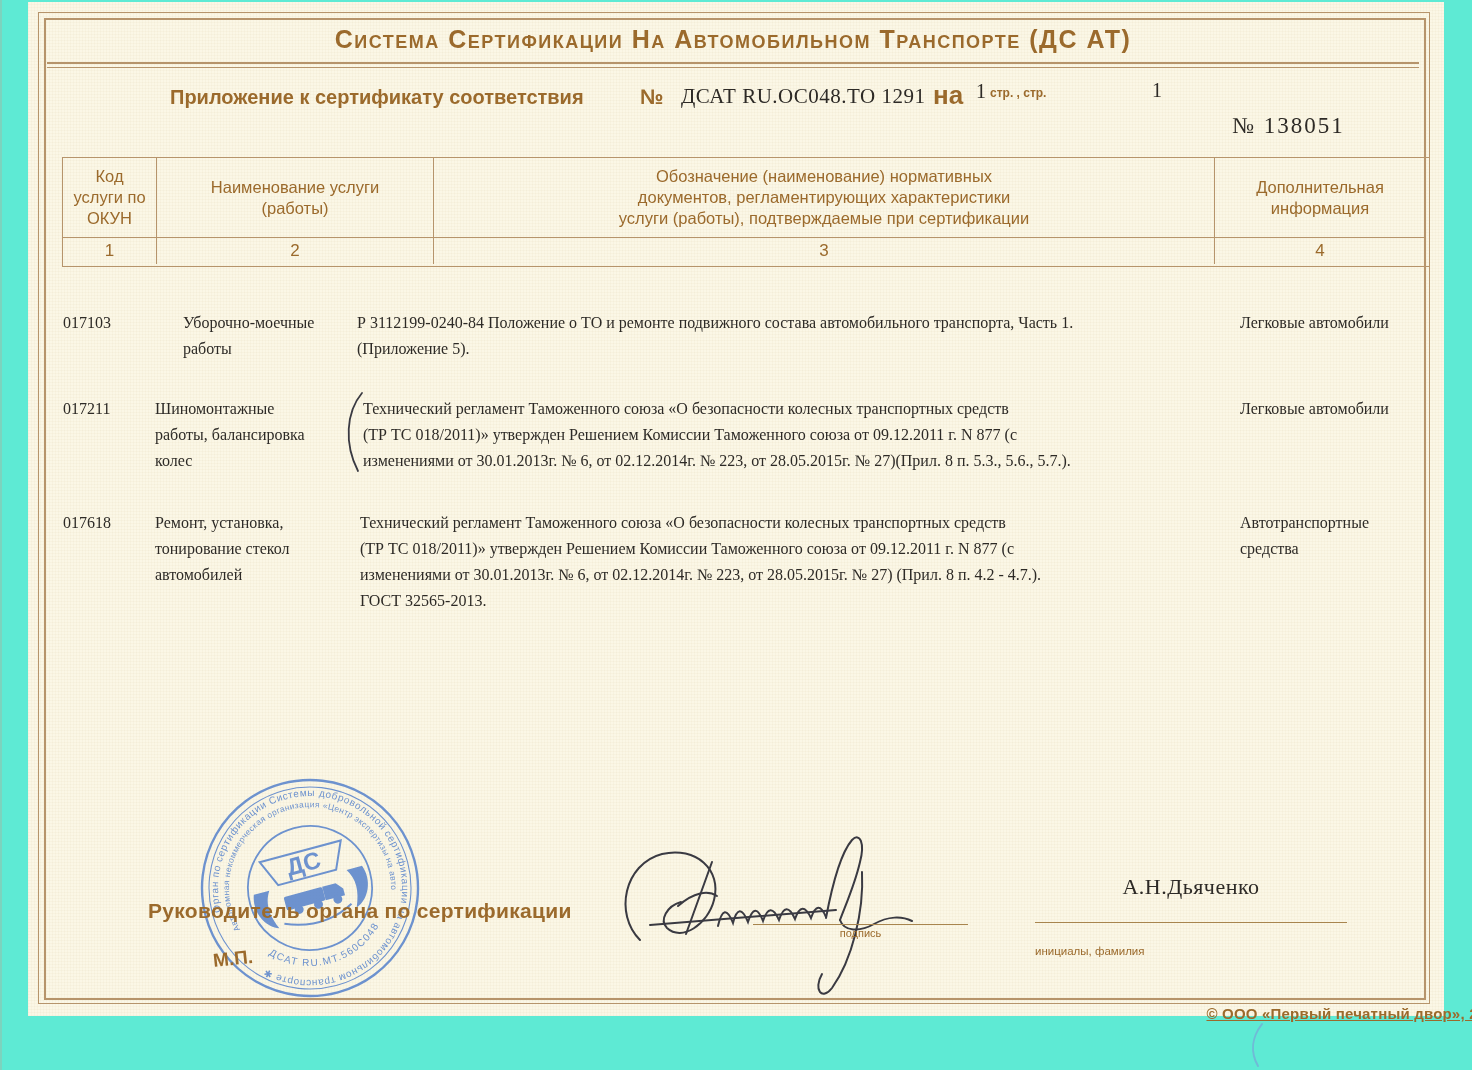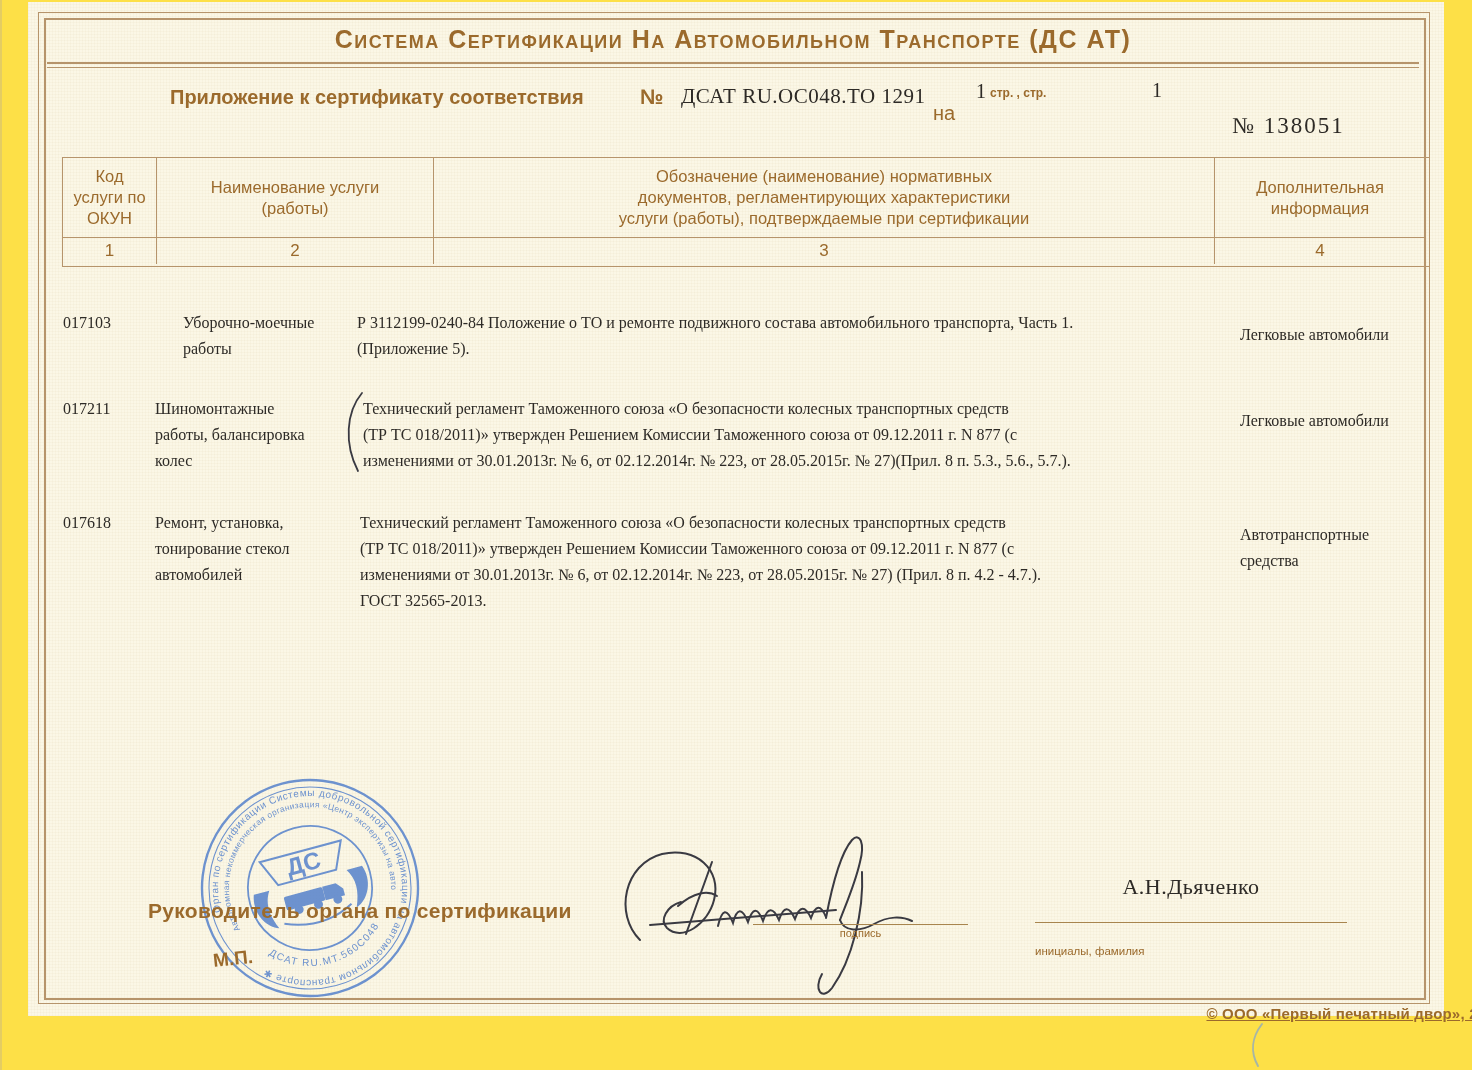--- a/index.html
+++ b/index.html
@@ -1,50 +1,50 @@
 <!DOCTYPE html>
 <html><head>
 <meta charset="utf-8">
 <style>
   html,body{margin:0;padding:0;background:#ffffff;}
-  .page{position:relative;width:1472px;height:1070px;background:#fde047;overflow:hidden;
+  .page{position:relative;width:1472px;height:1070px;background:#5eead4;overflow:hidden;
         font-family:"Liberation Sans",sans-serif;color:#2d2a26;}
   .paper{position:absolute;left:28px;top:2px;width:1416px;height:1014px;background-color:#fbf7e6;
          background-image:
            repeating-linear-gradient(0deg, rgba(186,158,100,0.05) 0 1px, transparent 1px 3px),
            repeating-linear-gradient(90deg, rgba(186,158,100,0.05) 0 1px, transparent 1px 3px);}
   .frame-outer{position:absolute;left:38px;top:12px;width:1390px;height:990px;border:1.5px solid #b6946b;}
   .frame-inner{position:absolute;left:44px;top:18px;width:1378px;height:978px;border:2.5px solid #b6946b;}
   .band-line-a{position:absolute;left:47px;top:62px;width:1372px;height:0;border-top:2px solid #b6946b;}
   .band-line-b{position:absolute;left:47px;top:67px;width:1372px;height:0;border-top:1px solid #b6946b;}
   .abs{position:absolute;}
   .serif{font-family:"Liberation Serif",serif;}
   .system-title{left:47px;top:25px;width:1372px;text-align:center;font-size:25px;font-weight:bold;
                 letter-spacing:1.5px;font-variant:small-caps;color:#9b6a2c;}
   .annex-label{left:170px;top:86px;font-size:20px;font-weight:bold;color:#9b6a2c;}
   .annex-no{left:640px;top:85px;font-size:21px;font-weight:bold;color:#9b6a2c;}
   .annex-cert{left:681px;top:84px;font-size:21px;letter-spacing:0.5px;color:#2d2a26;}
-  .annex-on{left:933px;top:102px;font-size:20px;font-weight:normal;color:#9b6a2c;}
+  .annex-on{left:933px;top:80px;font-size:26px;font-weight:bold;color:#9b6a2c;}
   .annex-total{left:976px;top:80px;font-size:20px;color:#2d2a26;}
   .annex-str{left:990px;top:86px;font-size:12px;font-weight:bold;color:#9b6a2c;}
   .annex-page{left:1152px;top:79px;font-size:20px;color:#2d2a26;}
   .scope-title{left:392px;top:115px;font-size:25px;font-weight:bold;letter-spacing:1px;color:#9b6a2c;}
   .scope-no{left:1232px;top:113px;font-size:23px;letter-spacing:2px;color:#2d2a26;}
   .tbl{left:62px;top:157px;width:1366px;height:108px;border:1.5px solid #b6946b;display:grid;
        grid-template-columns:93px 277px 781px 211px;grid-template-rows:79px 27px;box-sizing:content-box;}
   .tbl>div{display:flex;align-items:center;justify-content:center;text-align:center;
            white-space:pre-line;color:#9b6a2c;}
   .th{font-size:16.5px;line-height:21px;}
   .tn{font-size:17px;border-top:1.5px solid #b6946b;}
   .bl{border-left:1.5px solid #b6946b;}
   .cell{white-space:pre-line;font-family:"Liberation Serif",serif;font-size:16px;line-height:26px;color:#2d2a26;}
   .code{width:90px;}
   .name{width:210px;}
   .docs{width:960px;}
-  .info{width:200px;margin-top:12px;}
+  .info{width:200px;}
   .foot-title{left:148px;top:899px;font-size:21px;font-weight:bold;color:#9b6a2c;letter-spacing:0.3px;}
   .seal-mark{left:213px;top:948px;font-size:19px;font-weight:bold;color:#9b6a2c;transform:rotate(-6deg);}
   .sign-line{left:753px;top:924px;width:215px;height:0;border-top:1.5px solid #a8854e;}
   .sign-caption{left:753px;top:927px;width:215px;text-align:center;font-size:11px;color:#9b6a2c;}
   .name-line{left:1035px;top:922px;width:312px;height:0;border-top:1.5px solid #a8854e;}
   .name-caption{left:1035px;top:945px;width:312px;font-size:11.5px;color:#9b6a2c;}
   .signer-name{left:1035px;top:874px;width:312px;text-align:center;font-family:"Liberation Serif",serif;
                font-size:22px;letter-spacing:0.5px;color:#2d2a26;}
   .copyright{left:1199px;top:1005px;width:318px;text-align:right;font-size:15px;font-weight:bold;
              color:#9b6a2c;letter-spacing:0.2px;text-decoration:underline;}

